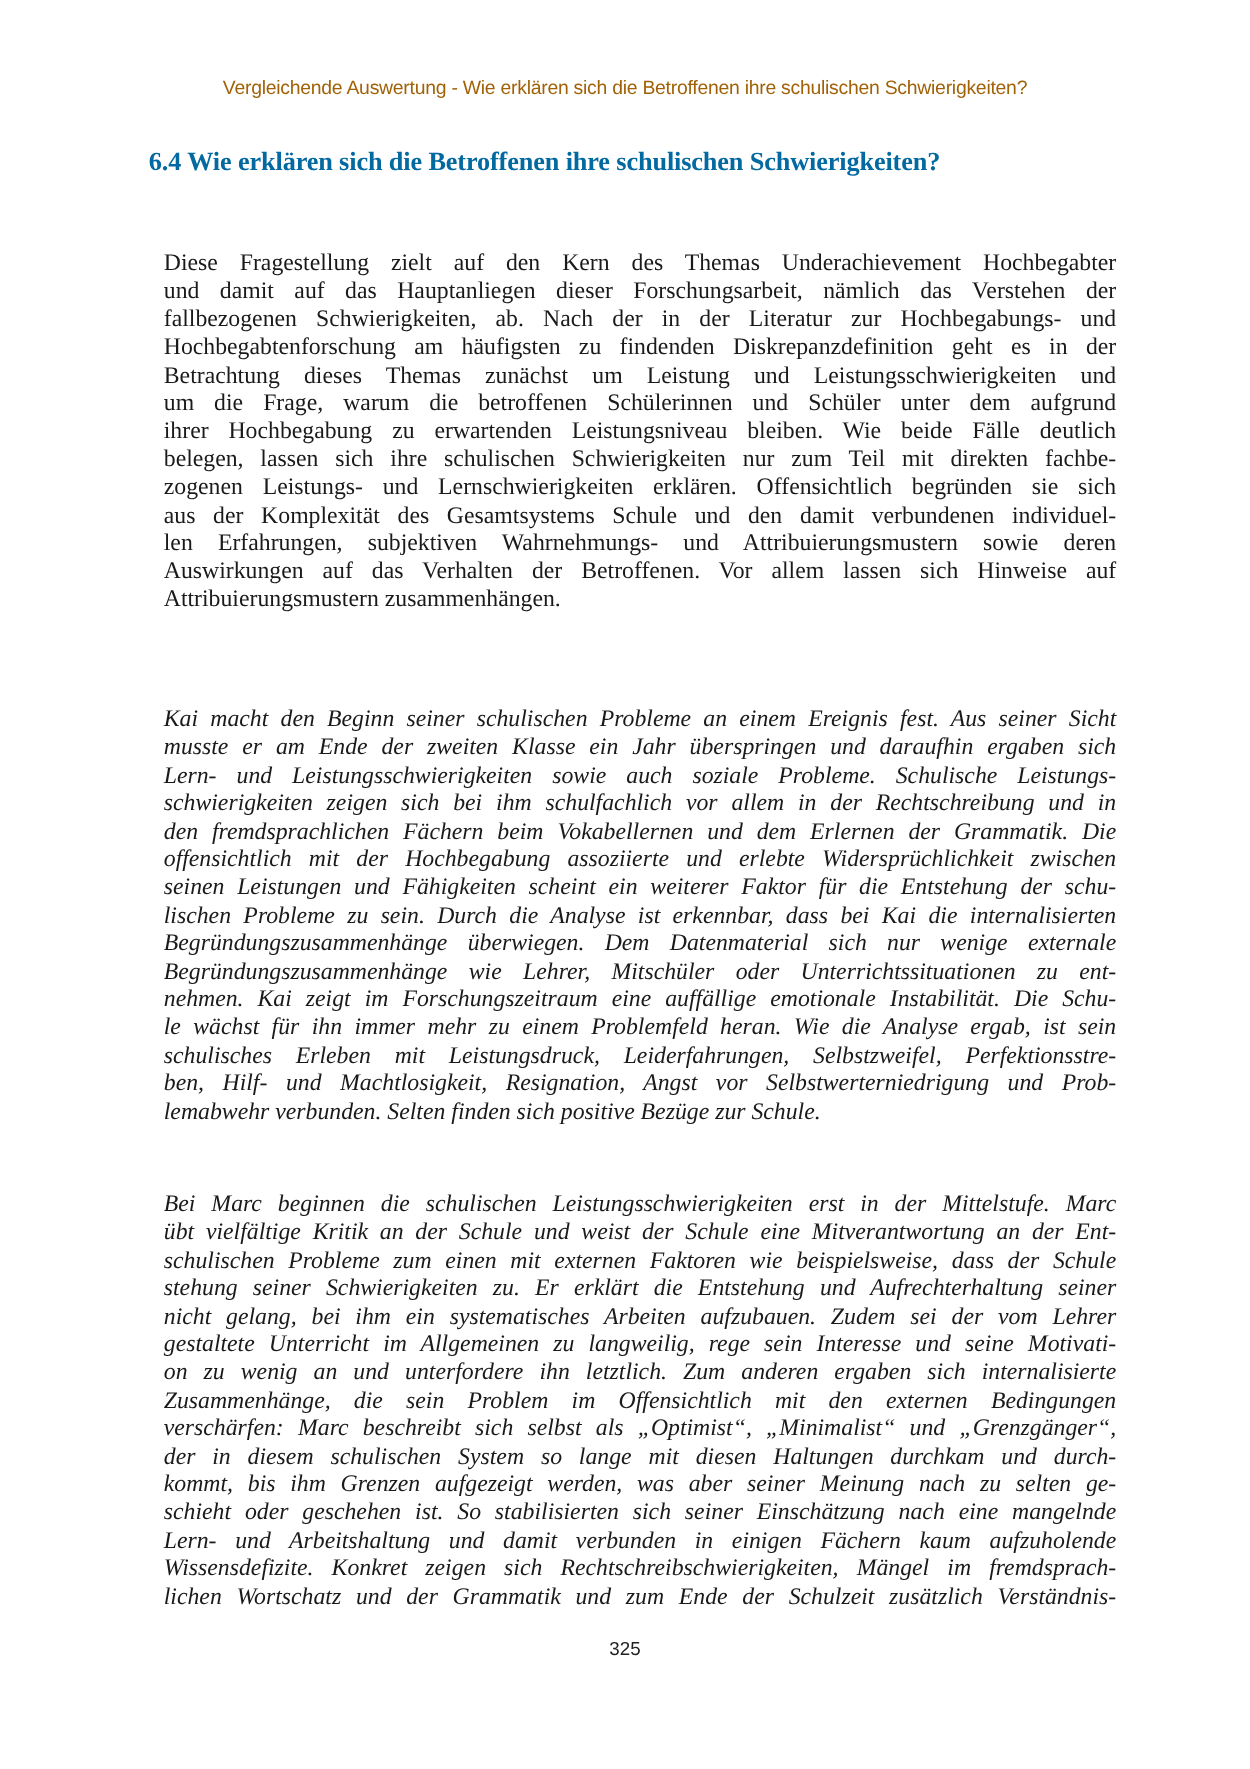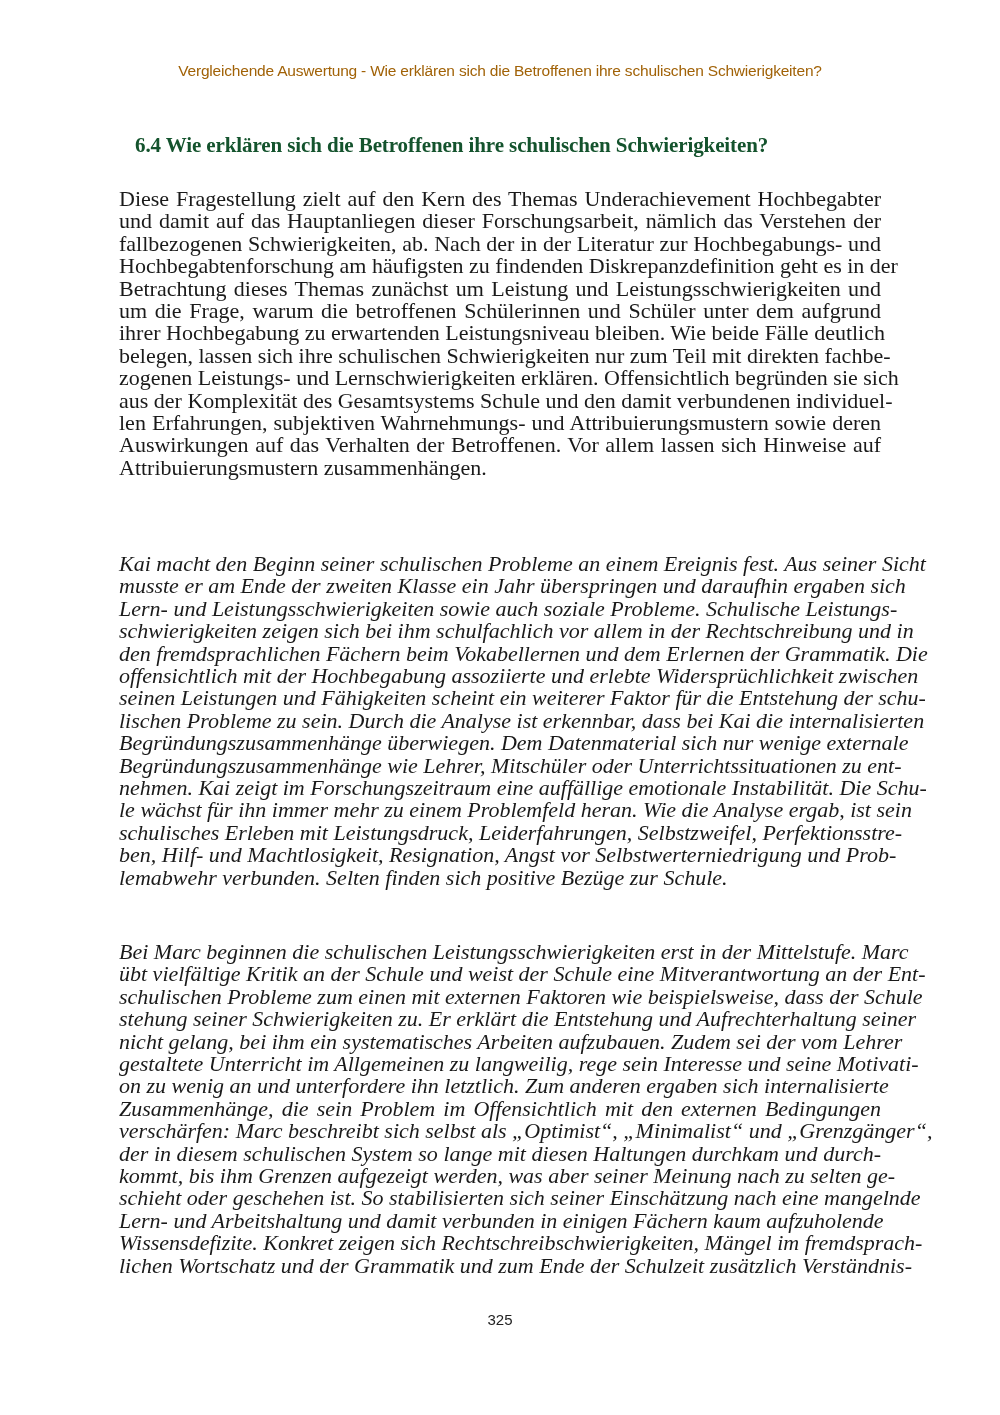--- a/index.html
+++ b/index.html
@@ -26,31 +26,31 @@
       color: #a16207;
     }
     .section-title {
       position: absolute;
       top: 117px;
       left: 119px;
       width: 780px;
       font-family: "Liberation Serif", serif;
       font-weight: bold;
       font-size: 21px;
-      color: #14532d;
-      margin: 16px;
+      color: #0369a1;
+      margin: 0;
       letter-spacing: -0.1px;
     }
     .para {
       position: absolute;
       left: 119px;
       width: 762px;
-      margin: 0;
+      margin: 12px;
       font-family: "Liberation Serif", serif;
-      font-size: 22px;
+      font-size: 19px;
       line-height: 22.4px;
       text-align: justify;
       hyphens: none;
       color: #1a1a1a;
     }
     .para .line {
       display: block;
       text-align: justify;
       text-align-last: justify;
       white-space: nowrap;

